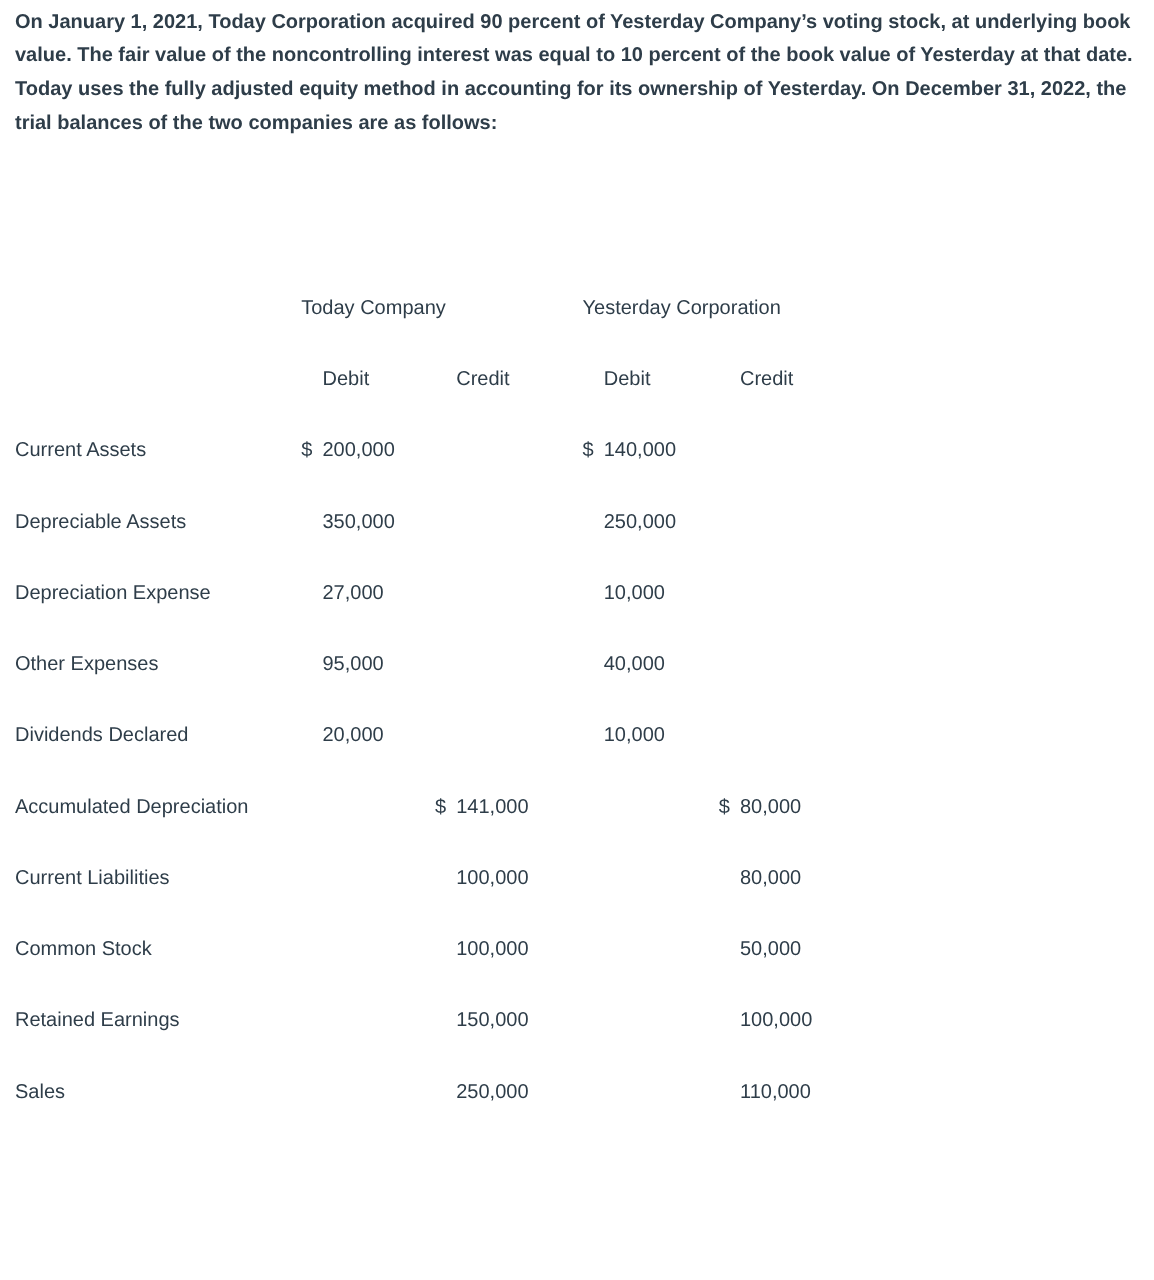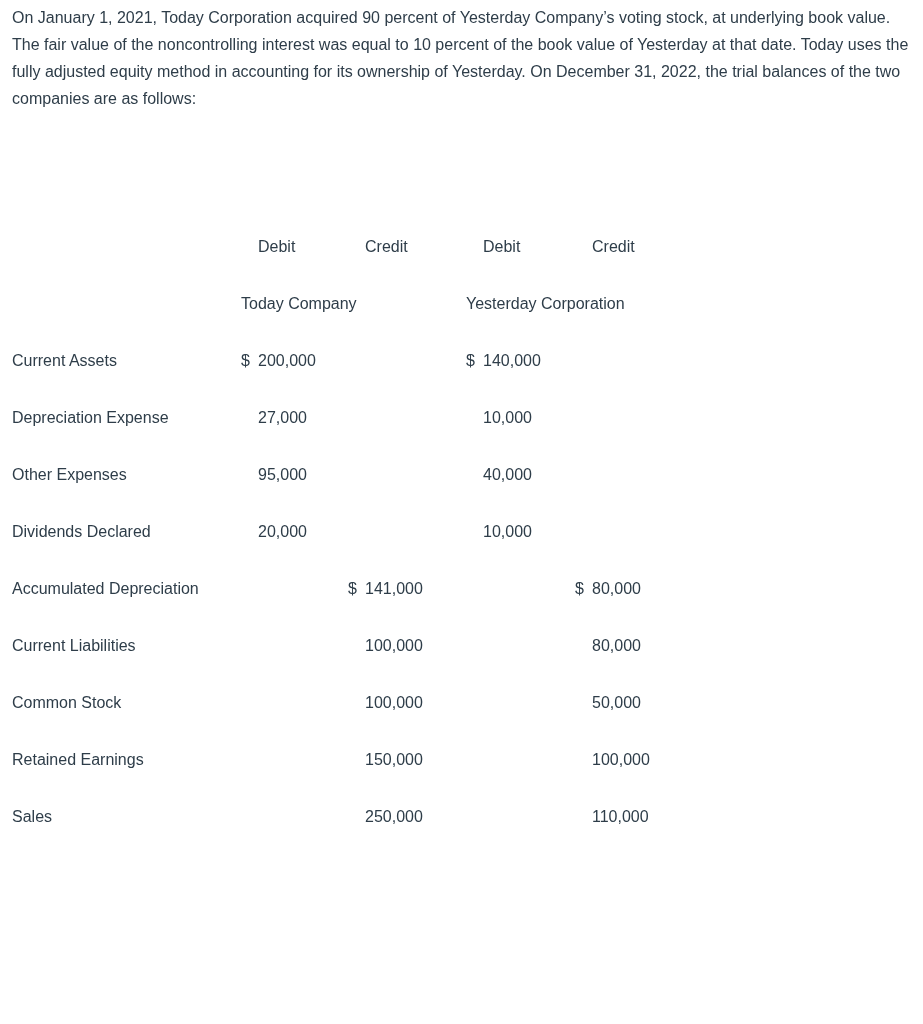--- a/index.html
+++ b/index.html
@@ -9,21 +9,21 @@
     height: 1024px;
     overflow: hidden;
     font-family: "Liberation Sans", "DejaVu Sans", sans-serif;
     color: #2e3d49;
   }
   .page { padding: 4px 14px 0 12px; }
   .intro {
     font-size: 16px;
     line-height: 27px;
     max-width: 897px;
-    font-weight: 400;
+    font-weight: 700;
   }
   table.tb {
     border-collapse: collapse;
     table-layout: fixed;
     margin-top: 106px;
     border: none;
   }
   .tb th, .tb td {
     font-weight: 400;
     text-align: left;
@@ -49,37 +49,44 @@
     <colgroup>
       <col style="width:229px">
       <col style="width:107px">
       <col style="width:118px">
       <col style="width:109px">
       <col style="width:120px">
     </colgroup>
     <thead>
       <tr>
         <th class="lbl"></th>
+        <th class="grp" colspan="2">Today Company</th>
+        <th class="grp" colspan="2">Yesterday Corporation</th>
+      </tr>
+      <tr>
+        <th class="lbl"></th>
         <th class="sub">Debit</th>
         <th class="sub">Credit</th>
         <th class="sub">Debit</th>
         <th class="sub">Credit</th>
-      </tr>
-      <tr>
-        <th class="lbl"></th>
-        <th class="grp" colspan="2">Today Company</th>
-        <th class="grp" colspan="2">Yesterday Corporation</th>
       </tr>
     </thead>
     <tbody id="tb-body">
         <tr>
           <td class="lbl">Current Assets</td>
           <td class="amt"><span class="cur">$</span><span class="num">200,000</span></td>
           <td class="amt"><span class="cur"></span><span class="num"></span></td>
           <td class="amt"><span class="cur">$</span><span class="num">140,000</span></td>
+          <td class="amt"><span class="cur"></span><span class="num"></span></td>
+        </tr>
+        <tr>
+          <td class="lbl">Depreciable Assets</td>
+          <td class="amt"><span class="cur"></span><span class="num">350,000</span></td>
+          <td class="amt"><span class="cur"></span><span class="num"></span></td>
+          <td class="amt"><span class="cur"></span><span class="num">250,000</span></td>
           <td class="amt"><span class="cur"></span><span class="num"></span></td>
         </tr>
         <tr>
           <td class="lbl">Depreciation Expense</td>
           <td class="amt"><span class="cur"></span><span class="num">27,000</span></td>
           <td class="amt"><span class="cur"></span><span class="num"></span></td>
           <td class="amt"><span class="cur"></span><span class="num">10,000</span></td>
           <td class="amt"><span class="cur"></span><span class="num"></span></td>
         </tr>
         <tr>

